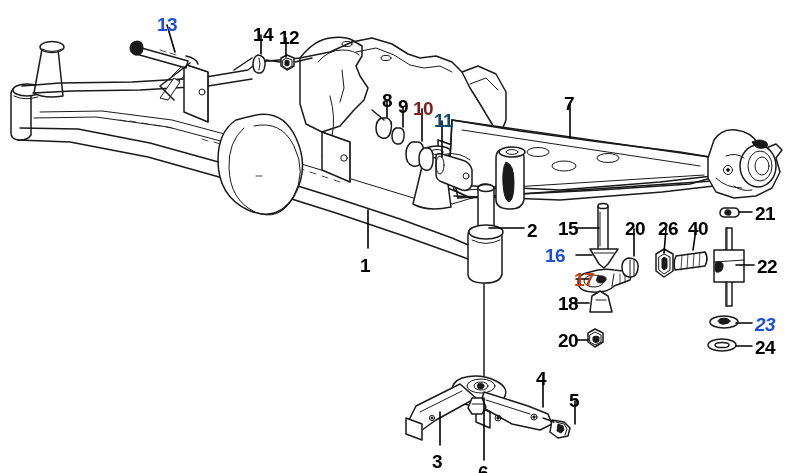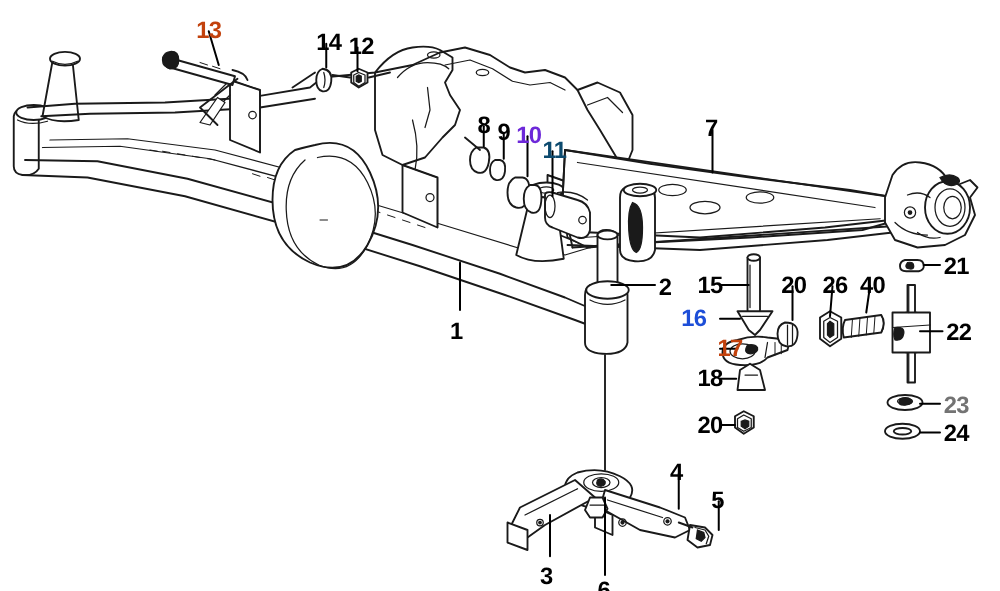--- a/index.html
+++ b/index.html
@@ -332,32 +332,32 @@
   <div id="callout-layer">
       <div class="callout" style="left: 360px; top: 256px; color: rgb(0, 0, 0);">1</div>
       <div class="callout" style="left: 527px; top: 221px; color: rgb(0, 0, 0);">2</div>
       <div class="callout" style="left: 432px; top: 452px; color: rgb(0, 0, 0);">3</div>
       <div class="callout" style="left: 536px; top: 369px; color: rgb(0, 0, 0);">4</div>
       <div class="callout" style="left: 569px; top: 391px; color: rgb(0, 0, 0);">5</div>
       <div class="callout" style="left: 478px; top: 463px; color: rgb(0, 0, 0);">6</div>
       <div class="callout" style="left: 564px; top: 94px; color: rgb(0, 0, 0);">7</div>
       <div class="callout" style="left: 382px; top: 91px; color: rgb(0, 0, 0);">8</div>
       <div class="callout" style="left: 398px; top: 97px; color: rgb(0, 0, 0);">9</div>
-      <div class="callout" style="left: 413px; top: 99px; color: #6d28d9;">10</div>
+      <div class="callout" style="left: 413px; top: 99px; color: #7f1d1d;">10</div>
       <div class="callout" style="left: 434px; top: 111px; color: #0c4a6e;">11</div>
       <div class="callout" style="left: 279px; top: 28px; color: rgb(0, 0, 0);">12</div>
-      <div class="callout" style="left: 157px; top: 15px; color: #c2410c;">13</div>
+      <div class="callout" style="left: 157px; top: 15px; color: #1d4ed8;">13</div>
       <div class="callout" style="left: 253px; top: 25px; color: rgb(0, 0, 0);">14</div>
       <div class="callout" style="left: 558px; top: 219px; color: rgb(0, 0, 0);">15</div>
       <div class="callout" style="left: 545px; top: 246px; color: #1d4ed8;">16</div>
       <div class="callout" style="left: 554px; top: 270px; color: #c2410c; margin-left: 20px;">17</div>
       <div class="callout" style="left: 558px; top: 294px; color: rgb(0, 0, 0);">18</div>
       <div class="callout" style="left: 558px; top: 331px; color: rgb(0, 0, 0);">20</div>
       <div class="callout" style="left: 625px; top: 219px; color: rgb(0, 0, 0);">20</div>
       <div class="callout" style="left: 755px; top: 204px; color: rgb(0, 0, 0); text-align: center;">21</div>
       <div class="callout" style="left: 757px; top: 257px; color: rgb(0, 0, 0);">22</div>
-      <div class="callout" style="left: 755px; top: 315px; color: #737373;">23</div>
+      <div class="callout" style="left: 755px; top: 315px; color: #1d4ed8; font-style: italic;">23</div>
       <div class="callout" style="left: 755px; top: 338px; color: rgb(0, 0, 0);">24</div>
       <div class="callout" style="left: 688px; top: 219px; color: rgb(0, 0, 0);">40</div>
       <div class="callout" style="left: 658px; top: 219px; color: rgb(0, 0, 0);">26</div>
     </div>
 
 </div>
 
 </body></html>

